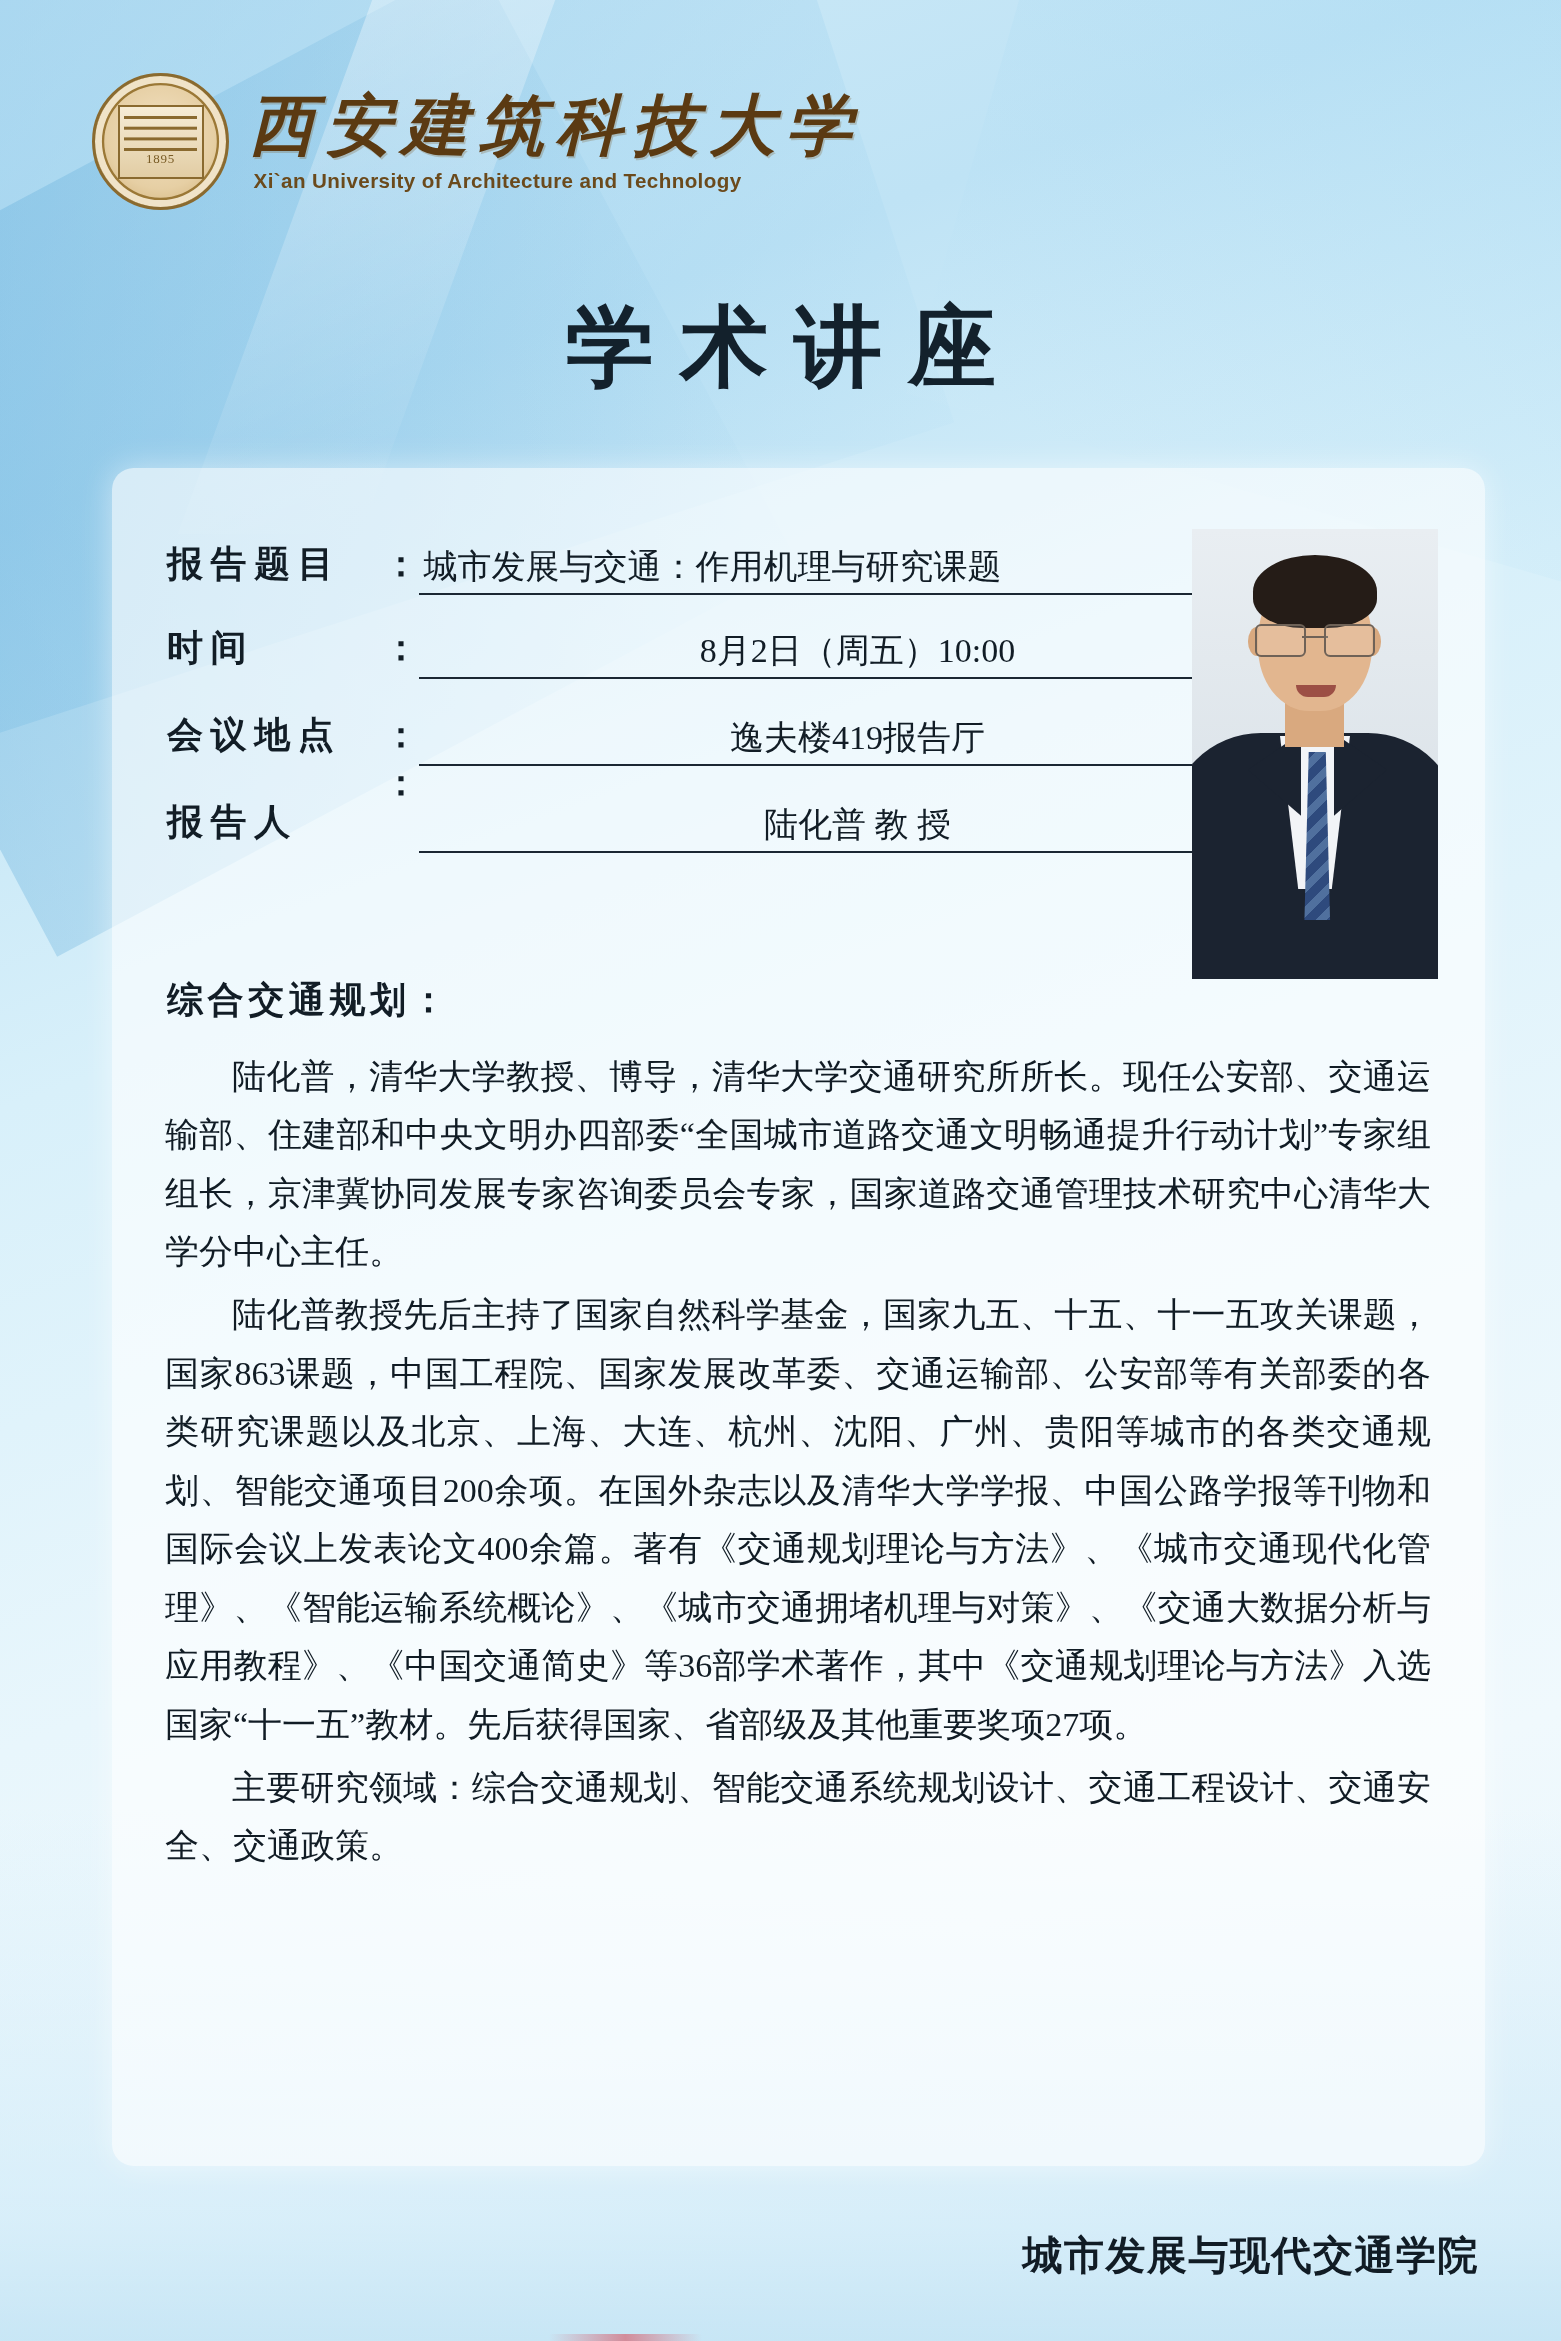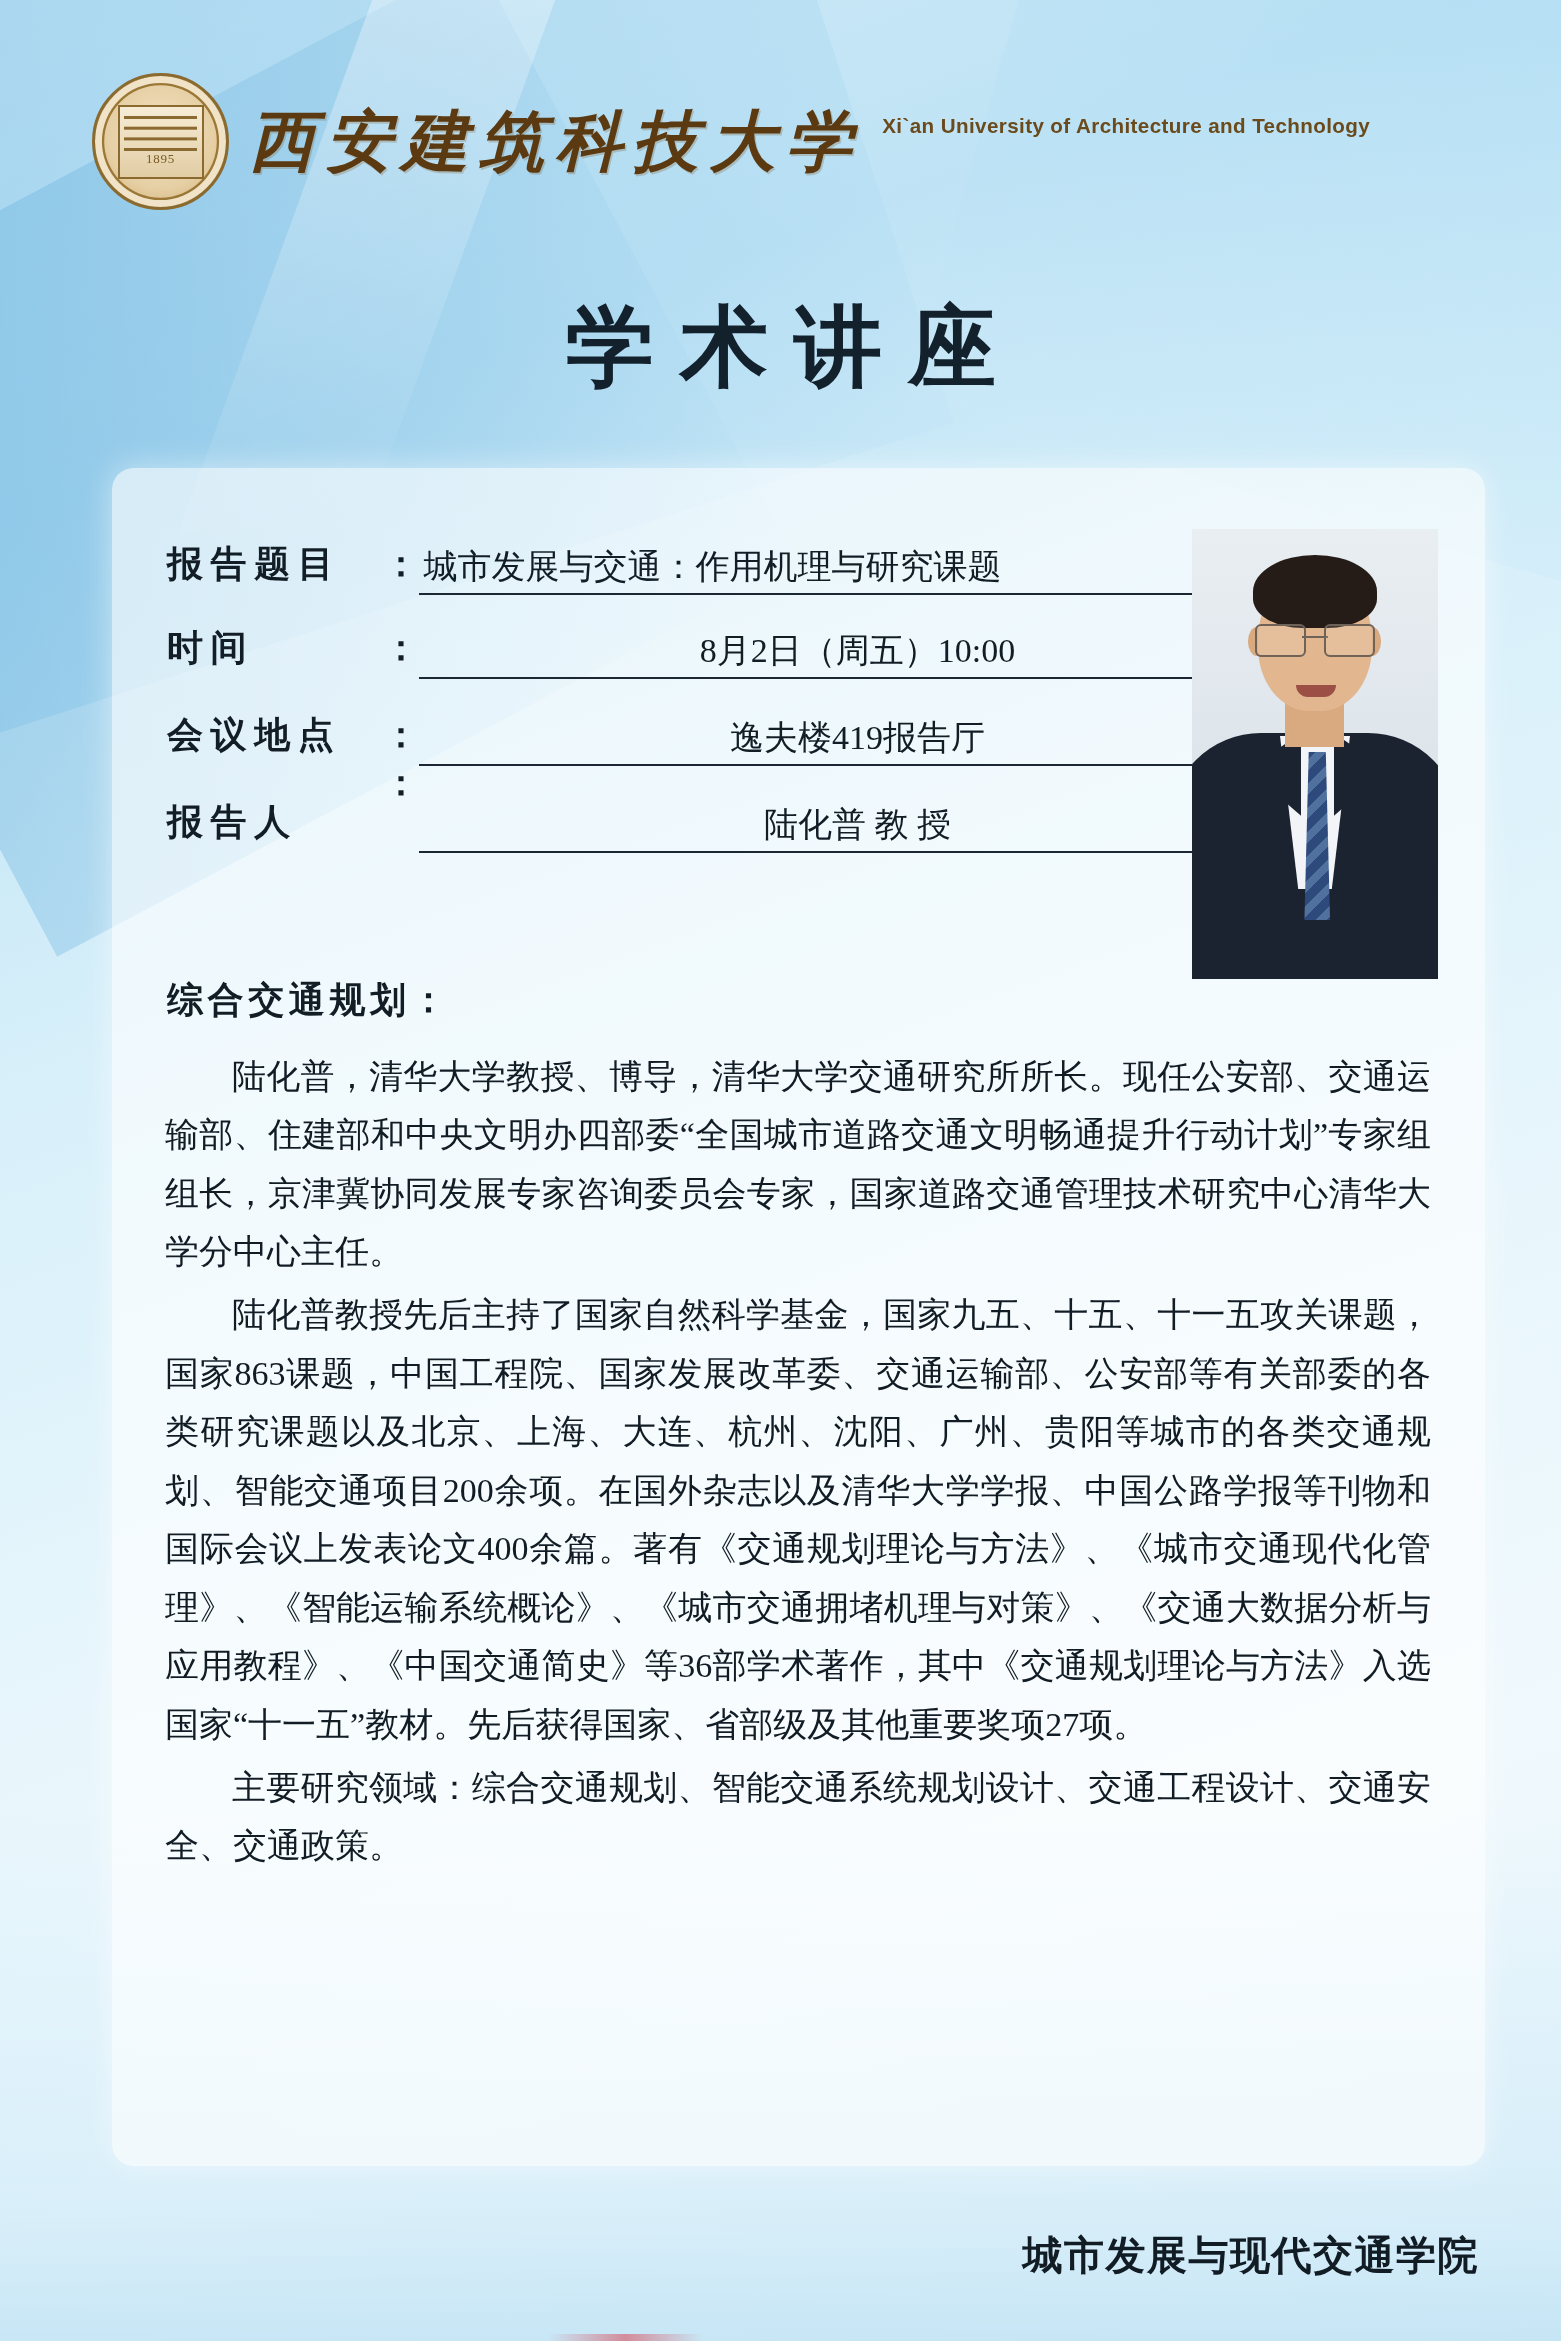--- a/index.html
+++ b/index.html
@@ -106,23 +106,22 @@
     font-family: "Liberation Serif", serif;
   }
   .crest .crest-ring-text {
     position: absolute;
     inset: 0;
     border-radius: 50%;
     pointer-events: none;
   }
   .wordmark {
     display: flex;
-    flex-direction: row;
+    flex-direction: column;
     justify-content: center;
-    gap: 15px;
   }
   .wordmark-cn {
     font-family: "Liberation Serif", "DejaVu Serif", serif;
     font-size: 66px;
     font-weight: 700;
     letter-spacing: 10.7px;
     color: #5b3a12;
     font-style: italic;
     line-height: 1.08;
     text-shadow: 1.5px 1.5px 0 rgba(120,84,30,0.25);

